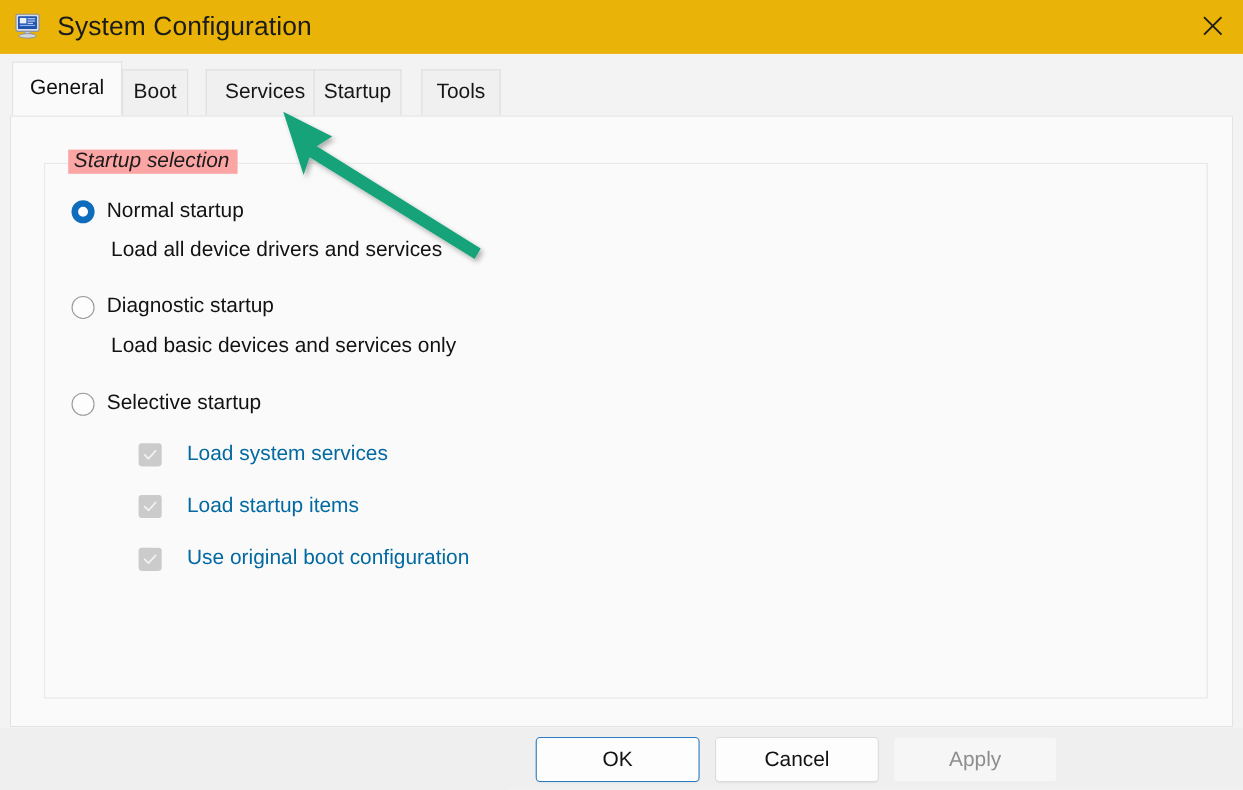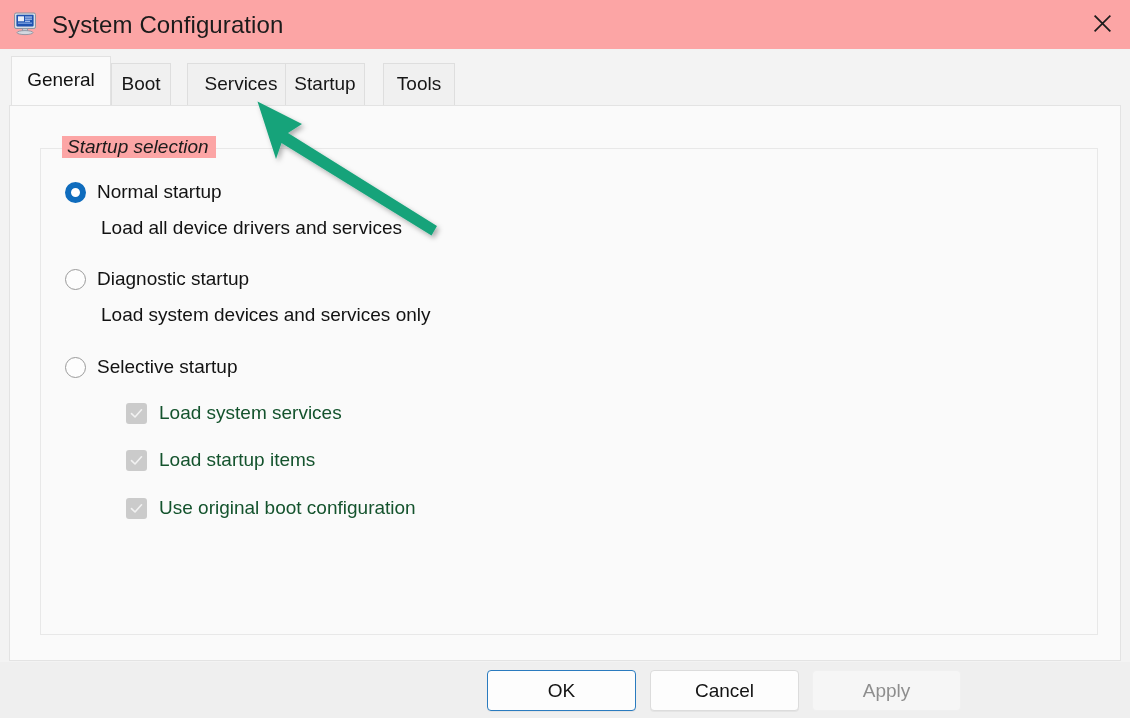--- a/index.html
+++ b/index.html
@@ -26,21 +26,21 @@
   }
 
   
   .titlebar {
     position: relative;
     height: 49px;
     flex: none;
     display: flex;
     align-items: center;
     padding-left: 12px;
-    background: #fca5a5;
+    background: #eab308;
   }
   .app-icon {
     width: 28px;
     height: 28px;
     flex: none;
     position: relative;
     margin-top: -2px;
   }
   .app-icon svg { display: block; }
   .title-text {
@@ -177,23 +177,23 @@
     border-radius: 3px;
     background: #cbcbcb;
     position: relative;
   }
   .checkbox svg {
     position: absolute;
     left: 3px;
     top: 3px;
   }
   .check-label {
-    margin-left: 12px;
-    font-size: 19px;
-    color: #14532d;
+    margin-left: 23px;
+    font-size: 19px;
+    color: #0369a1;
     white-space: nowrap;
   }
 
   
   .footer {
     position: absolute;
     left: 0;
     right: 0;
     bottom: 0;
     height: 56px;
@@ -294,21 +294,21 @@
         <div class="opt-row" style="left:24px; top:32px;">
           <span class="radio checked"></span>
           <span class="opt-label">Normal startup</span>
         </div>
         <span class="sub-text" style="left:60px; top:68px;">Load all device drivers and services</span>
 
         <div class="opt-row" style="left:24px; top:119px;">
           <span class="radio"></span>
           <span class="opt-label">Diagnostic startup</span>
         </div>
-        <span class="sub-text" style="left:60px; top:155px;">Load system devices and services only</span>
+        <span class="sub-text" style="left:60px; top:155px;">Load basic devices and services only</span>
 
         <div class="opt-row" style="left:24px; top:207px;">
           <span class="radio"></span>
           <span class="opt-label">Selective startup</span>
         </div>
 
         <div class="check-row" style="left:85px; top:253px;">
           <span class="checkbox">
             <svg width="15" height="15" viewBox="0 0 15 15">
               <path d="M2.5 7.6 L6 11 L12.5 3.8" stroke="#f2f2f2" stroke-width="1.6" fill="none" stroke-linecap="round" stroke-linejoin="round"></path>

